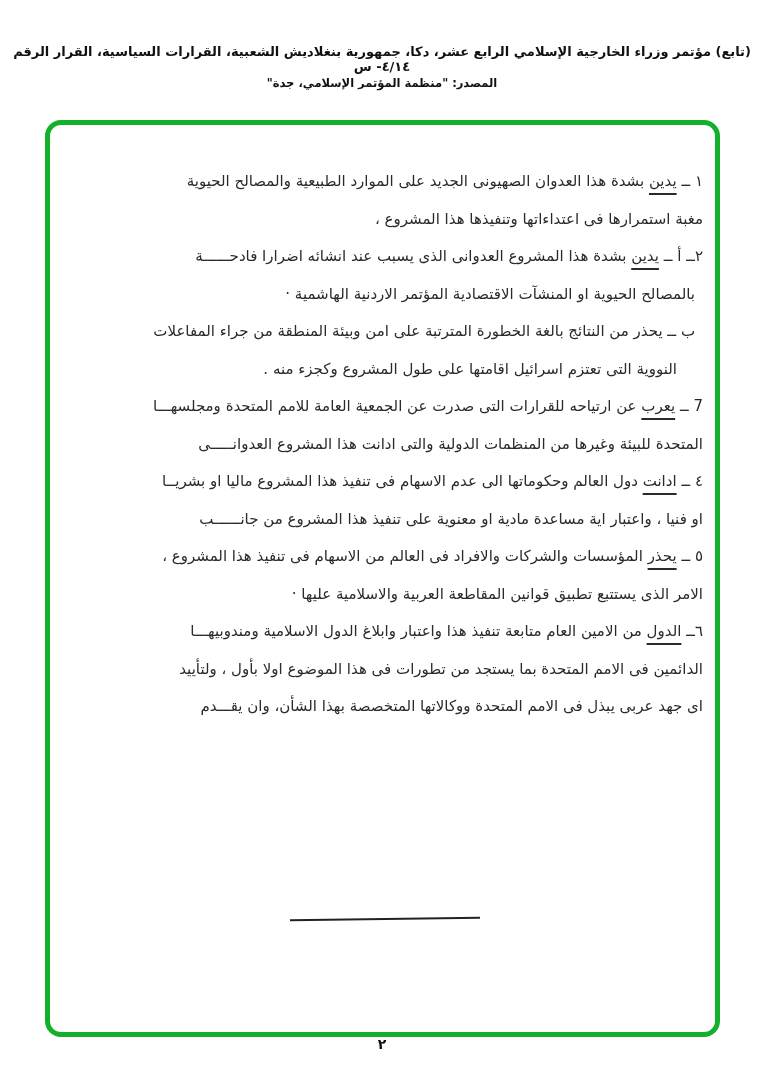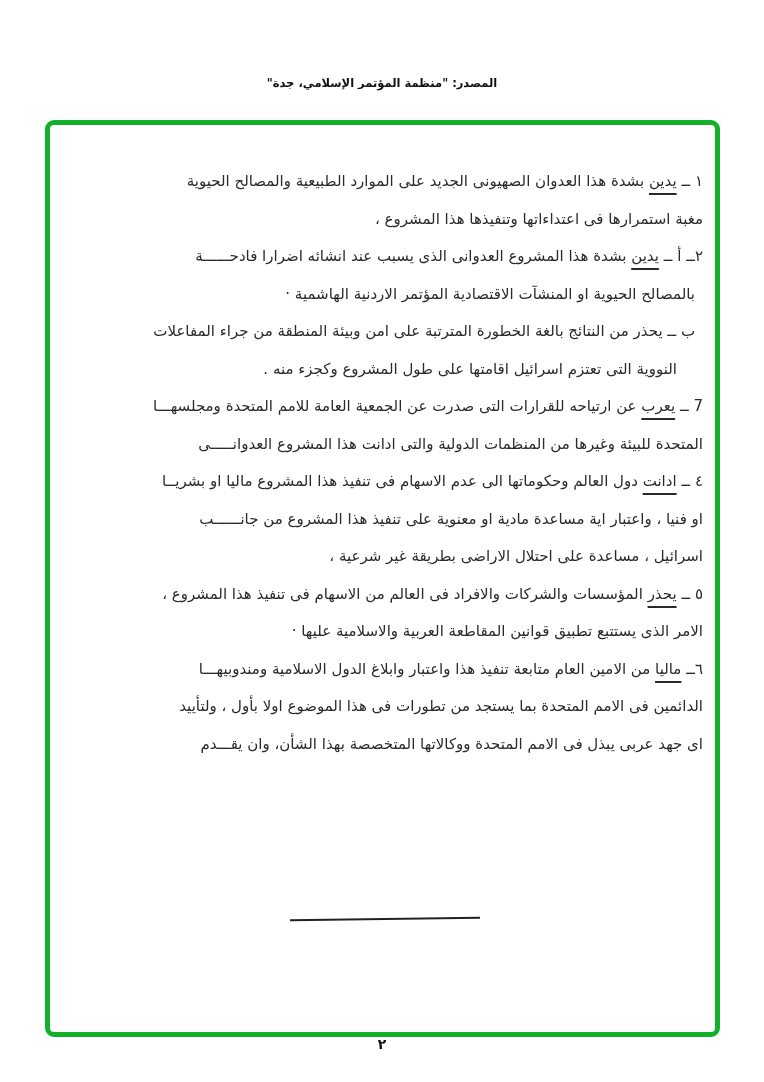--- a/index.html
+++ b/index.html
@@ -12,21 +12,21 @@
     position:absolute;top:44px;left:0;right:0;text-align:center;
     direction:rtl;font-weight:bold;font-size:13px;color:#111;
   }
   .hdr2{
     position:absolute;top:76px;left:0;right:0;text-align:center;
     direction:rtl;font-weight:bold;font-size:11.5px;color:#111;
   }
   
   .frame{
     position:absolute;left:45px;top:120px;width:665px;height:907px;
-    border:5px solid #13b02c;border-radius:9px;overflow:hidden;
+    border:5px solid #13b02c;border-radius:16px;overflow:hidden;
   }
   
   .textblock{
     position:absolute;top:38px;right:12px;left:22px;
     direction:rtl;text-align:right;
     font-size:15px;line-height:37.5px;color:#2a2a2a;
   }
   .line{white-space:nowrap;}
   .ind1{padding-right:8px;}
   .ind2{padding-right:26px;}
@@ -44,44 +44,44 @@
   .pagenum{
     position:absolute;top:1036px;left:0;right:0;text-align:center;
     font-weight:bold;font-size:14px;color:#111;
   }
 </style>
 </head>
 <body>
 
 <div class="page">
 
+  <div class="hdr1">(تابع) مؤتمر وزراء الخارجية الإسلامي الرابع عشر، دكا، جمهورية بنغلاديش الشعبية، القرارات السياسية، القرار الرقم ٤/١٤- س</div>
   <div class="hdr2">المصدر:  "منظمة المؤتمر الإسلامي، جدة"</div>
 
   <div class="frame">
     <div class="textblock">
 
       <div class="line"><span class="num">١ ــ </span><span class="verb">يدين</span><span> بشدة هذا العدوان الصهيونى الجديد على الموارد الطبيعية والمصالح الحيوية</span></div>
       <div class="line">مغبة استمرارها فى اعتداءاتها وتنفيذها هذا المشروع ،</div>
 
       <div class="line"><span class="num">٢ــ أ ــ </span><span class="verb">يدين</span><span> بشدة هذا المشروع العدوانى الذى يسبب عند انشائه اضرارا فادحــــــة</span></div>
       <div class="line ind1">بالمصالح الحيوية او المنشآت الاقتصادية المؤتمر الاردنية الهاشمية ·</div>
       <div class="line ind1">ب ــ يحذر من النتائج بالغة الخطورة المترتبة على امن وبيئة المنطقة من جراء المفاعلات</div>
       <div class="line ind2">النووية التى تعتزم اسرائيل اقامتها على طول المشروع وكجزء منه .</div>
 
       <div class="line"><span class="num">7 ــ </span><span class="verb">يعرب</span><span> عن ارتياحه للقرارات التى صدرت عن الجمعية العامة للامم المتحدة ومجلسهـــا</span></div>
       <div class="line">المتحدة للبيئة وغيرها من المنظمات الدولية والتى ادانت هذا المشروع العدوانـــــى</div>
 
       <div class="line"><span class="num">٤ ــ </span><span class="verb">ادانت</span><span> دول العالم وحكوماتها الى عدم الاسهام فى تنفيذ هذا المشروع ماليا او بشريــا</span></div>
       <div class="line">او فنيا ، واعتبار اية مساعدة مادية او معنوية على تنفيذ هذا المشروع من جانــــــب</div>
-      <div class="line">اسرائيل ، مساعدة على احتلال الاراضى بطريقة غير شرعية ،</div>
 
       <div class="line"><span class="num">٥ ــ </span><span class="verb">يحذر</span><span> المؤسسات والشركات والافراد فى العالم من الاسهام فى تنفيذ هذا المشروع ،</span></div>
       <div class="line">الامر الذى يستتبع تطبيق قوانين المقاطعة العربية والاسلامية عليها ·</div>
 
-      <div class="line"><span class="num">٦ــ </span><span class="verb">ماليا</span><span> من الامين العام متابعة تنفيذ هذا واعتبار وابلاغ الدول الاسلامية ومندوبيهـــا</span></div>
+      <div class="line"><span class="num">٦ــ </span><span class="verb">الدول</span><span> من الامين العام متابعة تنفيذ هذا واعتبار وابلاغ الدول الاسلامية ومندوبيهـــا</span></div>
       <div class="line">الدائمين فى الامم المتحدة بما يستجد من تطورات فى هذا الموضوع اولا بأول ، ولتأييد</div>
       <div class="line">اى جهد عربى يبذل فى الامم المتحدة ووكالاتها المتخصصة بهذا الشأن، وان يقـــدم</div>
 
     </div>
 
     <div class="divider"></div>
   </div>
 
   <div class="pagenum">٢</div>
 

